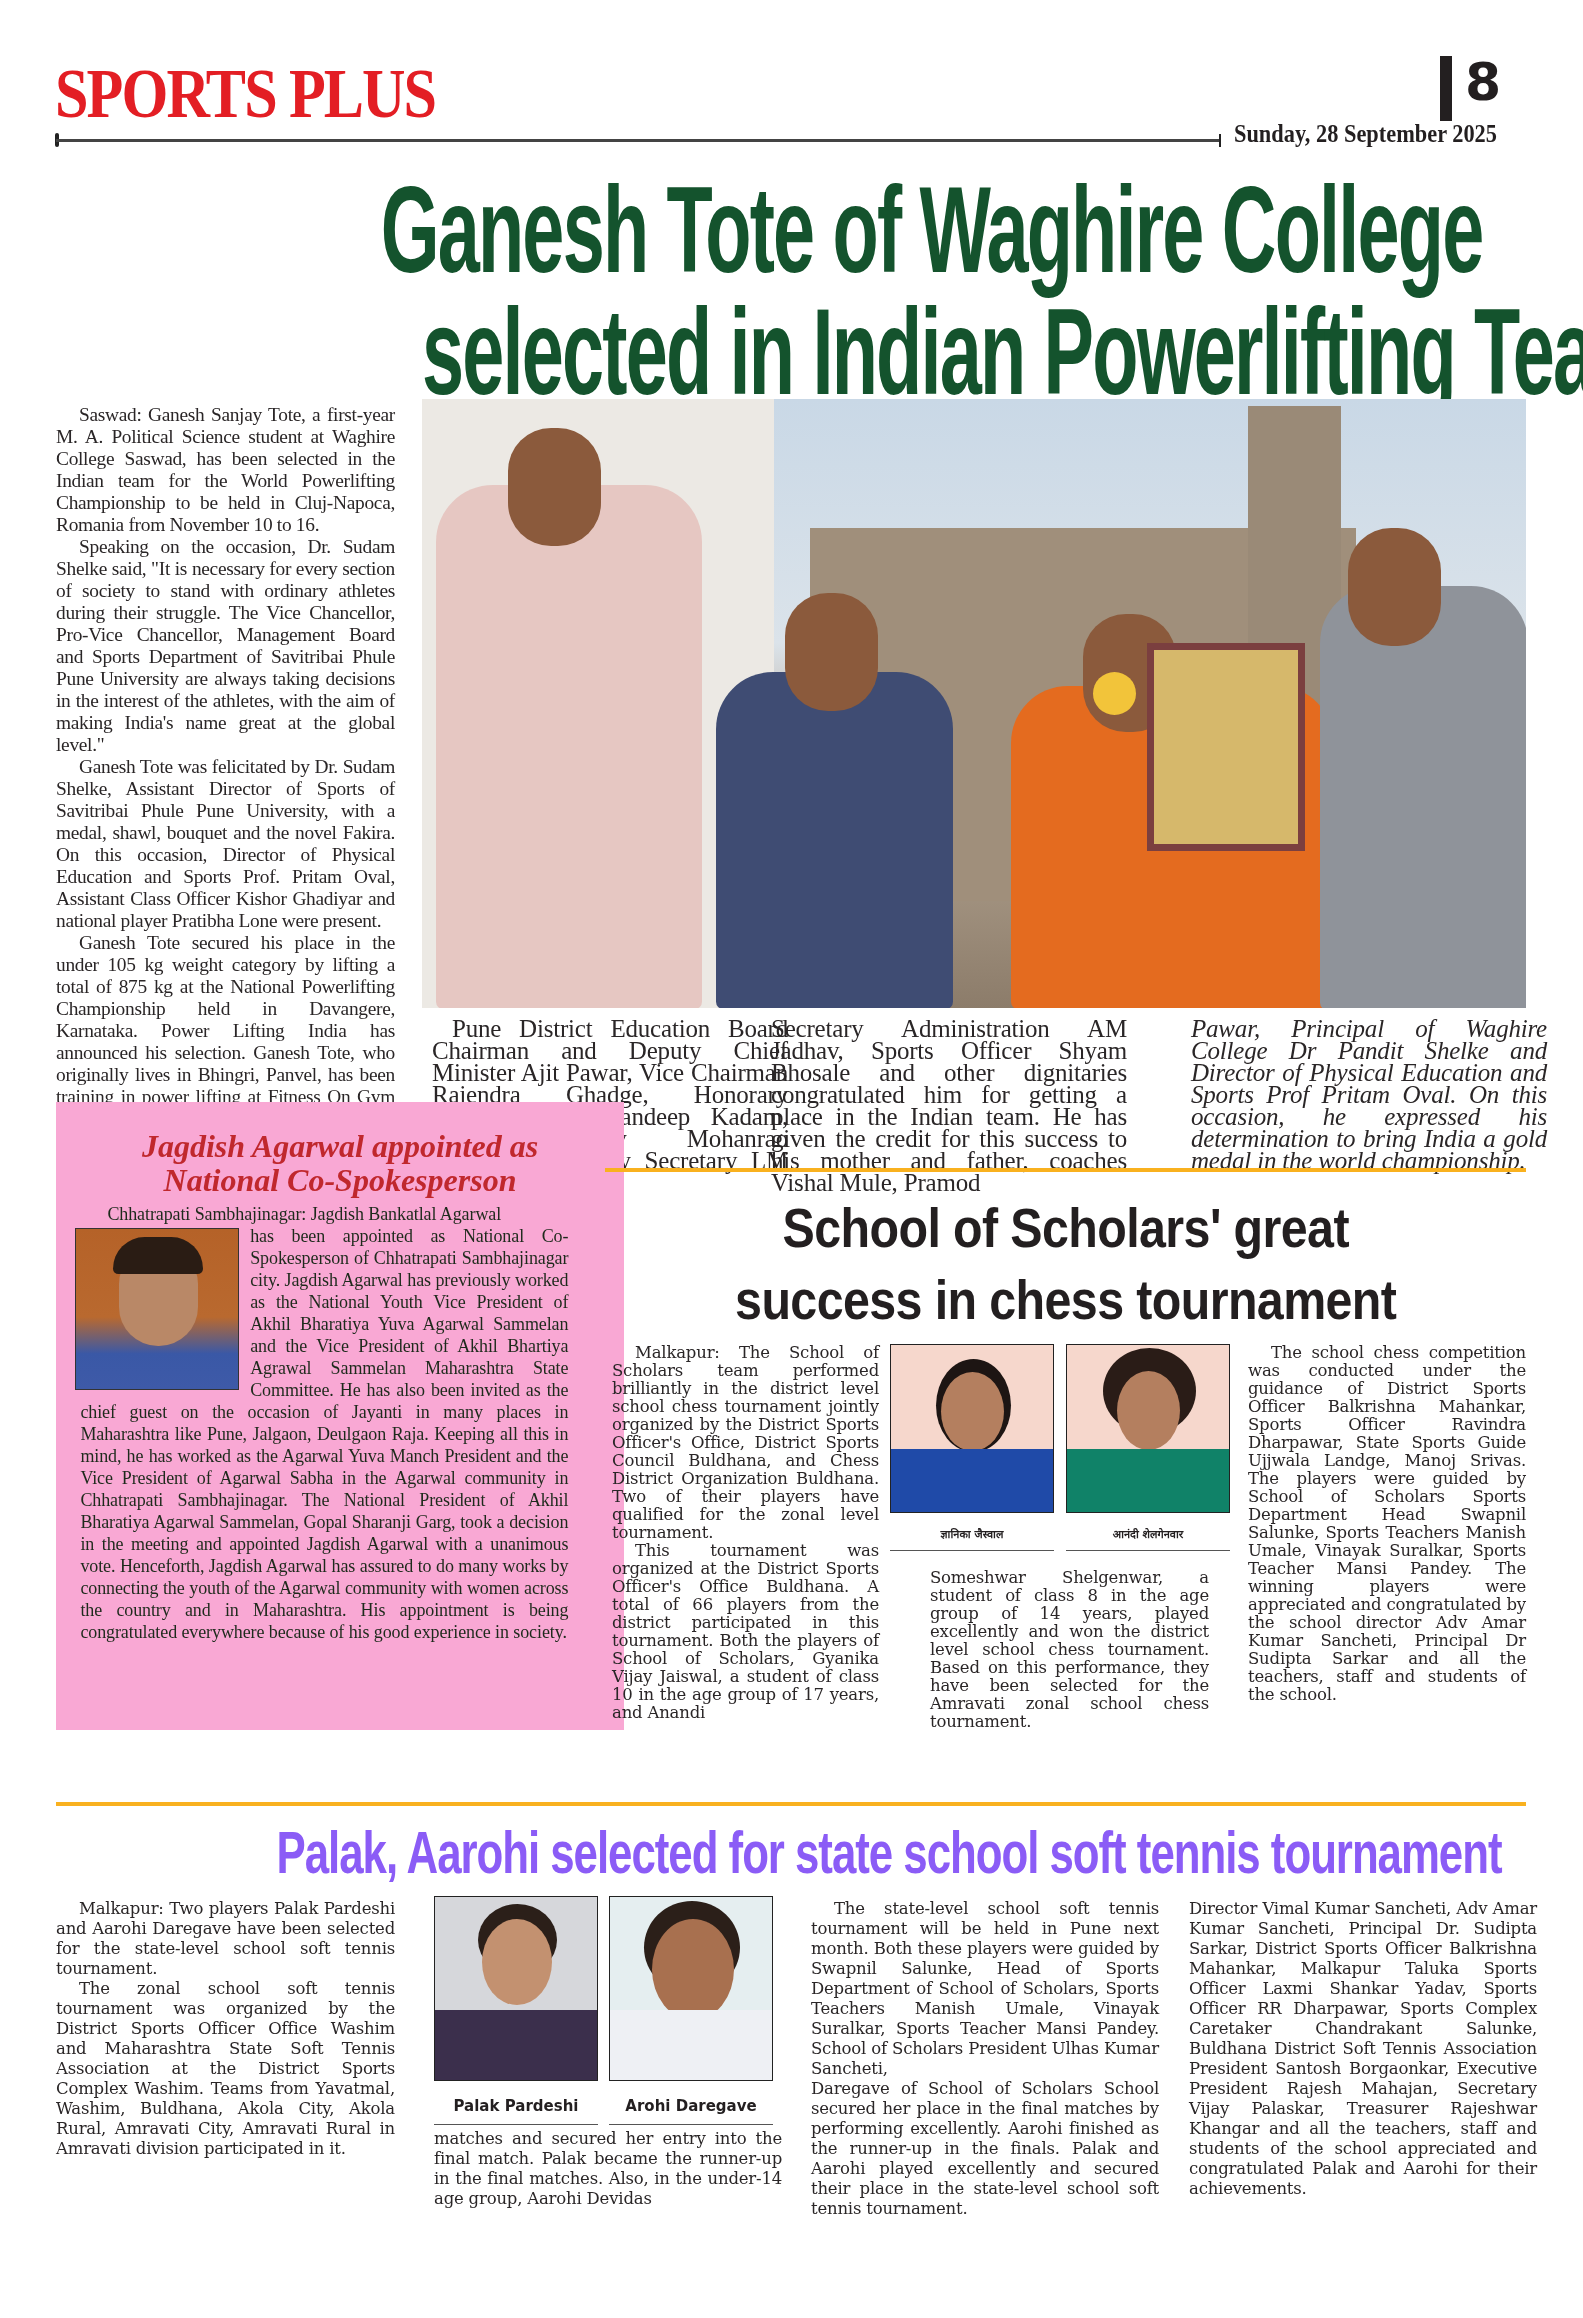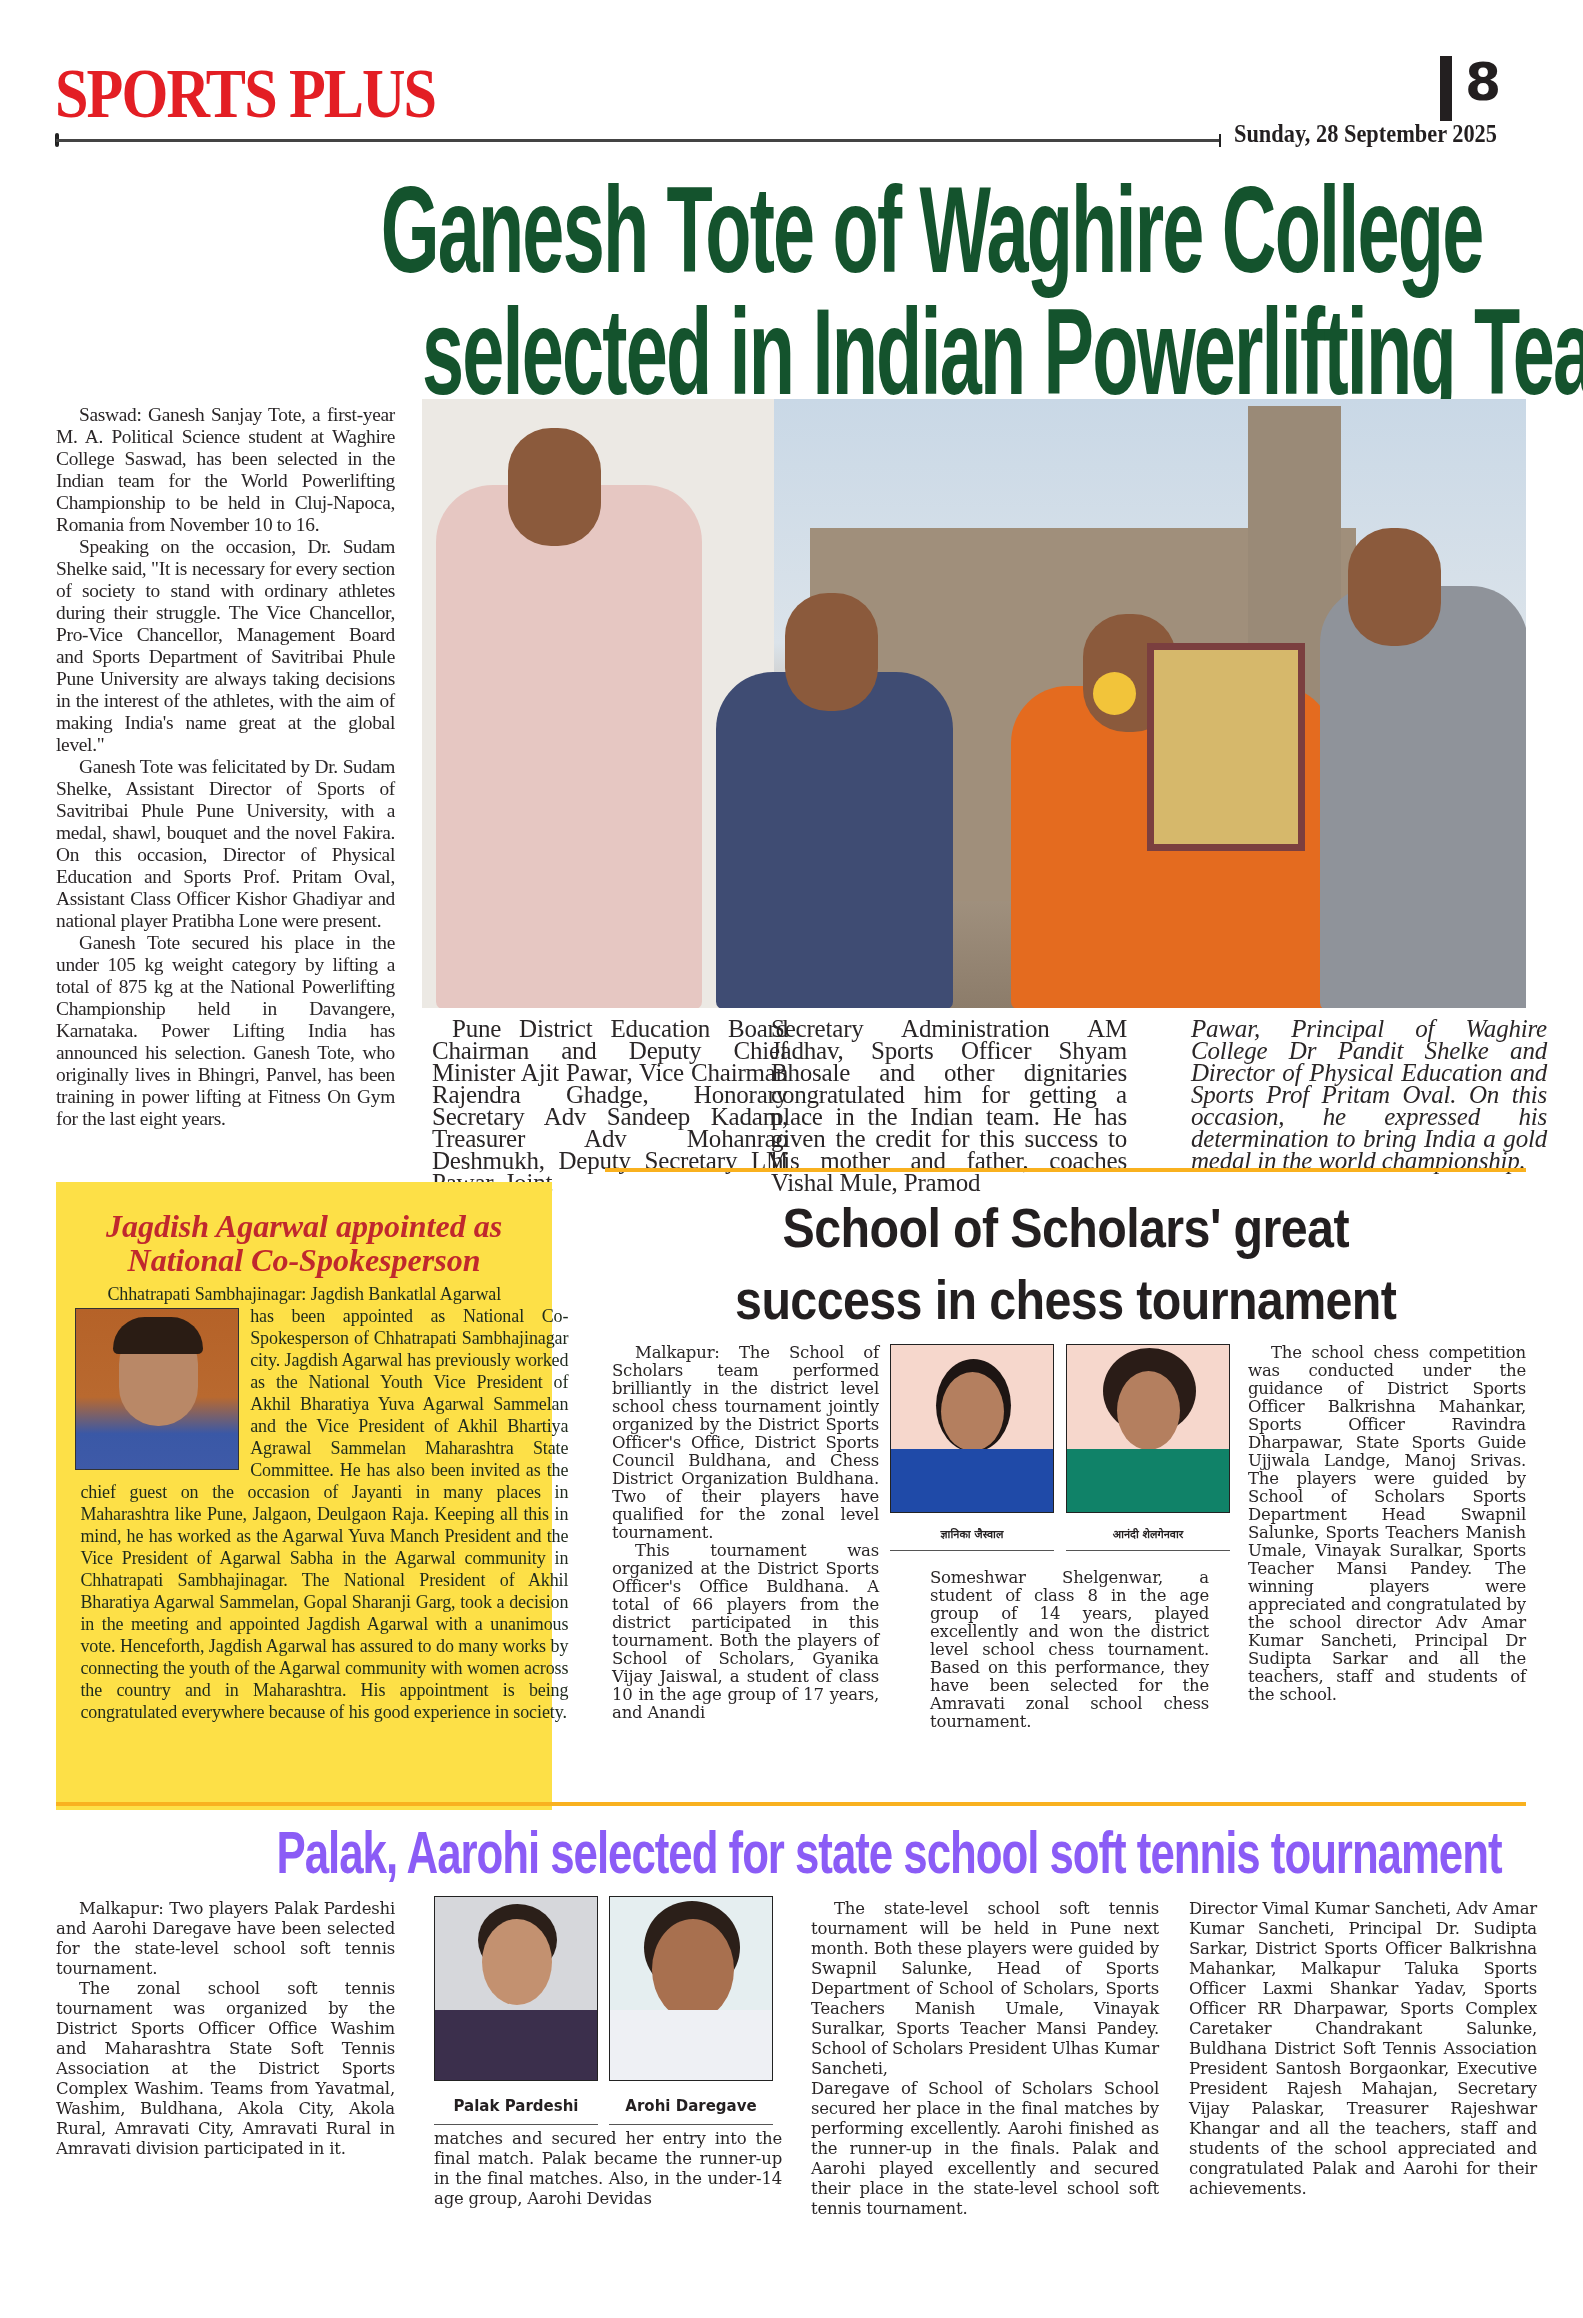--- a/index.html
+++ b/index.html
@@ -65,21 +65,21 @@
   .medal { position: absolute; left: 671px; top: 273px; width: 43px; height: 43px; border-radius: 50%; background: #f2c43a; }
 
   .cap-col { top: 1018px; width: 356px; }
   .cap-col .copy { font-family: "Liberation Serif", serif; font-size: 25px; line-height: 22px; letter-spacing: -0.2px; }
   .cap1 { left: 432px; }
   .cap2 { left: 771px; }
   .cap3 { left: 1191px; font-style: italic; }
 
   
   .green-box {
-    left: 56px; top: 1182px; width: 496px; height: 628px; background: #fde047;
+    left: 56px; top: 1102px; width: 568px; height: 628px; background: #f9a8d4;
   }
   .green-title {
     position: absolute; left: 0; top: 27px; width: 100%; text-align: center;
     font-family: "Liberation Serif", serif; font-style: italic; font-weight: bold;
     color: #c0282d; font-size: 32px; line-height: 34px;
   }
   .green-copy {
     position: absolute; left: 24.4px; top: 101px; width: 488px;
     font-family: "Liberation Serif", serif; font-size: 18px; line-height: 22px;
     text-align: justify; color: #1e2a1c; letter-spacing: -0.1px;

